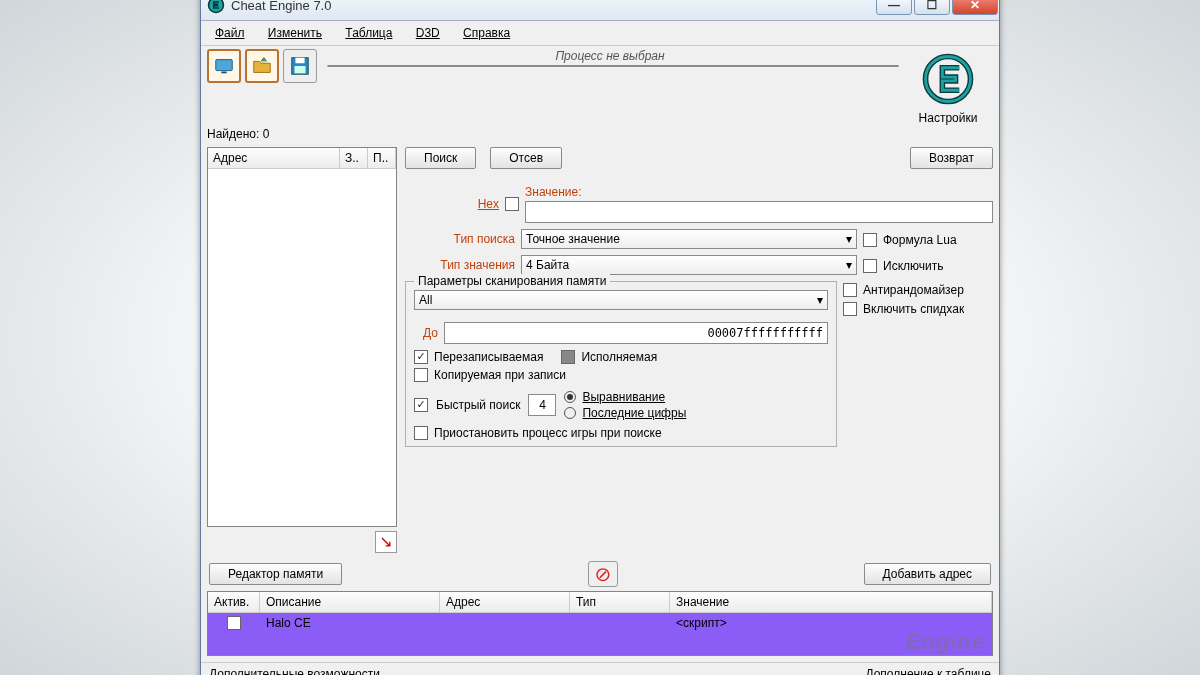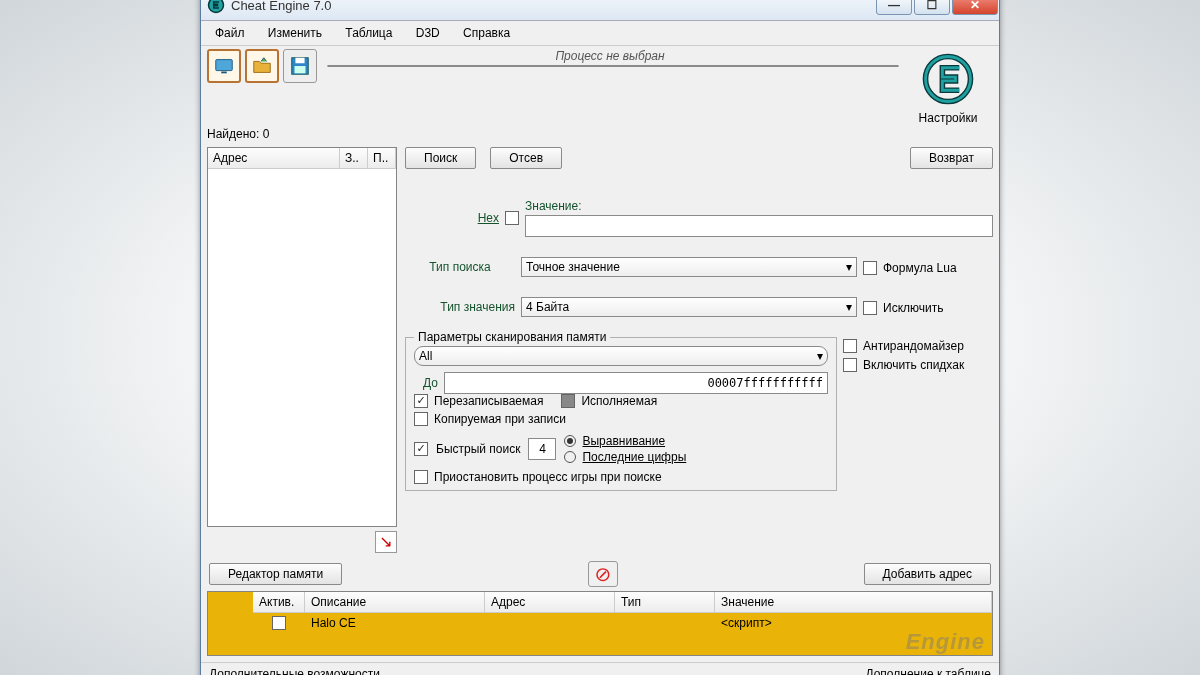--- a/index.html
+++ b/index.html
@@ -5,46 +5,46 @@
   * { box-sizing: border-box; font-family: Tahoma, Arial, sans-serif; font-size: 12px; }
   body { margin: 0; background: radial-gradient(ellipse at center, #ffffff 30%, #d0d6da 100%); width: 1200px; height: 675px; display: flex; align-items: center; justify-content: center; }
   .window { width: 800px; background: #f0f0f0; border: 1px solid #5a7ca3; box-shadow: 0 0 6px rgba(0,0,0,0.4); display: flex; flex-direction: column; }
   .titlebar { height: 30px; background: linear-gradient(#f3f7fb, #dde8f4); display: flex; align-items: center; padding: 0 0 0 6px; border-bottom: 1px solid #aab; }
   .titlebar-icon { width: 18px; height: 18px; margin-right: 6px; }
   .titlebar-title { flex: 1; color: #333; font-size: 13px; }
   .winbtns { display: flex; }
   .winbtn { width: 36px; height: 20px; margin: 0 1px; border: 1px solid #7a95b3; border-radius: 3px; display: flex; align-items: center; justify-content: center; font-size: 12px; font-weight: bold; color: #333; background: linear-gradient(#f9fbfd,#d4e2ef); }
   .winbtn.close { background: linear-gradient(#f08b7c,#d4432c); color: #fff; width: 46px; }
   .menubar { background: #f0f0f0; border-bottom: 1px solid #ccc; padding: 2px 4px; }
-  .menubar span { padding: 3px 10px; display: inline-block; }
+  .menubar span { padding: 3px 10px; display: inline-block; text-decoration: underline; }
   .tbtn { width: 34px; height: 34px; border: 2px solid #b87333; border-radius: 3px; background: #fff7e8; display: flex; align-items: center; justify-content: center; font-size: 18px; }
   .tbtn.plain { border: 1px solid #999; background: #eee; }
   .process-label { flex: 0 0 auto; text-align: center; font-style: italic; color: #555; padding-bottom: 2px; }
   .progress { flex: 1; height: 18px; border: 1px solid #8a8a8a; background: linear-gradient(#dcdcdc,#c4c4c4); border-radius: 2px; margin-left: 6px; }
   .logo-col { width: 90px; display: flex; flex-direction: column; align-items: center; }
   .logo-text { font-size: 12px; margin-top: 2px; }
   .found-row { padding: 2px 6px; }
   .main { display: flex; padding: 4px 6px; gap: 8px; }
   .left { width: 190px; display: flex; flex-direction: column; gap: 4px; }
   .results { border: 1px solid #848484; background: #fff; flex: 1; min-height: 380px; }
   .results-head { display: flex; background: linear-gradient(#fdfdfd,#ececec); border-bottom: 1px solid #ccc; }
   .results-head div { border-right: 1px solid #ccc; padding: 3px 5px; font-size: 12px; }
-  .right { flex: 1; display: flex; flex-direction: column; gap: 20px; position: relative; }
+  .right { flex: 1; display: flex; flex-direction: column; gap: 6px; position: relative; }
   .row { display: flex; align-items: center; gap: 6px; }
   .btn { padding: 3px 18px; border: 1px solid #8a8a8a; background: linear-gradient(#fdfdfd,#e3e3e3); border-radius: 2px; }
-  .lbl { text-align: right; font-size: 12px; color: #14532d; }
+  .lbl { text-align: right; font-size: 12px; color: #c2410c; }
   .inp { border: 1px solid #8a8a8a; background: #fff; padding: 3px 4px; font-size: 12px; }
   .sel { border: 1px solid #8a8a8a; background: linear-gradient(#fff,#eee); padding: 2px 4px; font-size: 12px; display: flex; justify-content: space-between; align-items: center; }
   .chk { width: 14px; height: 14px; border: 1px solid #666; background: #fff; display: inline-flex; align-items: center; justify-content: center; font-size: 11px; line-height: 1; color: #222; flex: 0 0 14px; }
   .fieldset { border: 1px solid #b0b0b0; padding: 8px 8px 6px 8px; position: relative; }
   .fieldset .legend { position: absolute; top: -8px; left: 8px; background: #f0f0f0; padding: 0 4px; font-size: 12px; }
   .side-checks { width: 150px; display: flex; flex-direction: column; gap: 5px; padding-top: 2px; }
   .below-main { display: flex; align-items: center; padding: 4px 8px; gap: 8px; text-align: right; }
   .no-icon { width: 30px; height: 26px; border: 1px solid #999; border-radius: 3px; display: flex; align-items: center; justify-content: center; color: #d22; font-size: 20px; }
-  .addr-table { border: 1px solid #848484; margin: 0 6px; background: #eab308; padding-left: 45px; }
+  .addr-table { border: 1px solid #848484; margin: 0 6px; background: #8b5cf6; }
   .addr-head, .addr-row1 { display: flex; }
   .addr-head div, .addr-row1 div { padding: 3px 6px; font-size: 12px; }
   .addr-head { background: linear-gradient(#fdfdfd,#ececec); border-bottom: 1px solid #ccc; }
   .addr-head div { border-right: 1px solid #ccc; }
   .status { display: flex; justify-content: space-between; padding: 4px 8px; border-top: 1px solid #ccc; margin-top: 6px; font-size: 12px; }
   .watermark { position: absolute; right: 14px; bottom: 30px; font-size: 22px; color: rgba(120,120,120,0.45); font-weight: bold; font-style: italic; letter-spacing: 1px; pointer-events: none; }
   .arrow-btn { width: 22px; height: 22px; border: 1px solid #999; background: #fff; display: flex; align-items: center; justify-content: center; color: #c00; font-size: 16px; align-self: flex-end; }
   .radio { width: 12px; height: 12px; border: 1px solid #555; border-radius: 50%; display: inline-flex; align-items: center; justify-content: center; flex: 0 0 12px; }
   .radio.on::after { content: ""; width: 6px; height: 6px; background: #333; border-radius: 50%; }
   .ce-logo { width: 60px; height: 60px; }
@@ -142,21 +142,21 @@
       <div class="row" style="margin-top:10px;">
         <div class="lbl" style="width:94px;text-decoration:underline;">Hex</div>
         <span class="chk"></span>
         <div style="flex:1;display:flex;flex-direction:column;">
           <div class="lbl" style="text-align:left;margin-bottom:2px;">Значение:</div>
           <input class="inp" style="flex: 1 1 0%;">
         </div>
       </div>
 
       <div class="row">
-        <div class="lbl" style="width:110px;text-align:center;">Тип поиска</div>
+        <div class="lbl" style="width:110px;">Тип поиска</div>
         <div class="sel" style="flex:1;">
           <span>Точное значение</span>
             <span>▾</span>
         </div>
         <div class="side-checks" style="width:130px;">
           <div class="row">
               <span class="chk"></span>
               <span>Формула Lua</span>
             </div>
         </div>
@@ -172,25 +172,25 @@
           <div class="row">
               <span class="chk"></span>
               <span>Исключить</span>
             </div>
         </div>
       </div>
 
       <div class="row" style="align-items:flex-start;">
         <div class="fieldset" style="flex:1;">
           <div class="legend">Параметры сканирования памяти</div>
-          <div class="sel" style="width:100%;margin-bottom:6px;border-radius:9px;">
+          <div class="sel" style="width:100%;margin-bottom:12px;">
             <span>All</span>
               <span>▾</span>
           </div>
-          <div class="row" style="">
+          <div class="row" style="margin-bottom:6px;">
             <div class="lbl" style="width:24px;">До</div>
             <input class="inp" style="flex: 1 1 0%; text-align: right; font-family: monospace;" value="00007fffffffffff">
           </div>
           <div class="row" style="gap:18px;margin-bottom:4px;">
             <div class="row">
                 <span class="chk">✓</span>
                 <span>Перезаписываемая</span>
               </div>
             <div class="row">
                 <span class="chk" style="background:#888;"></span>

